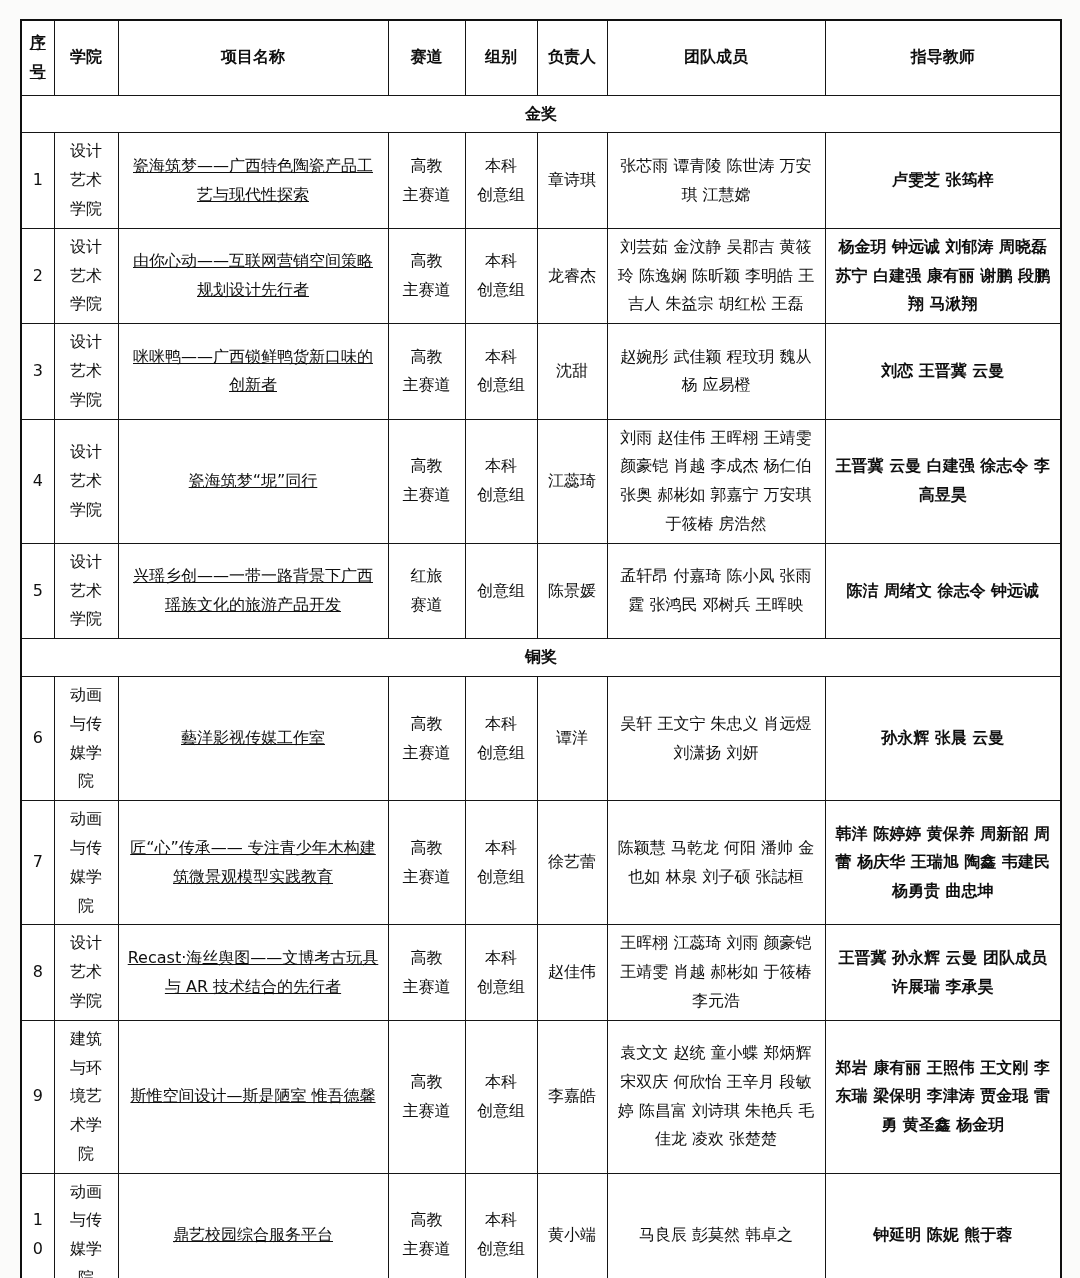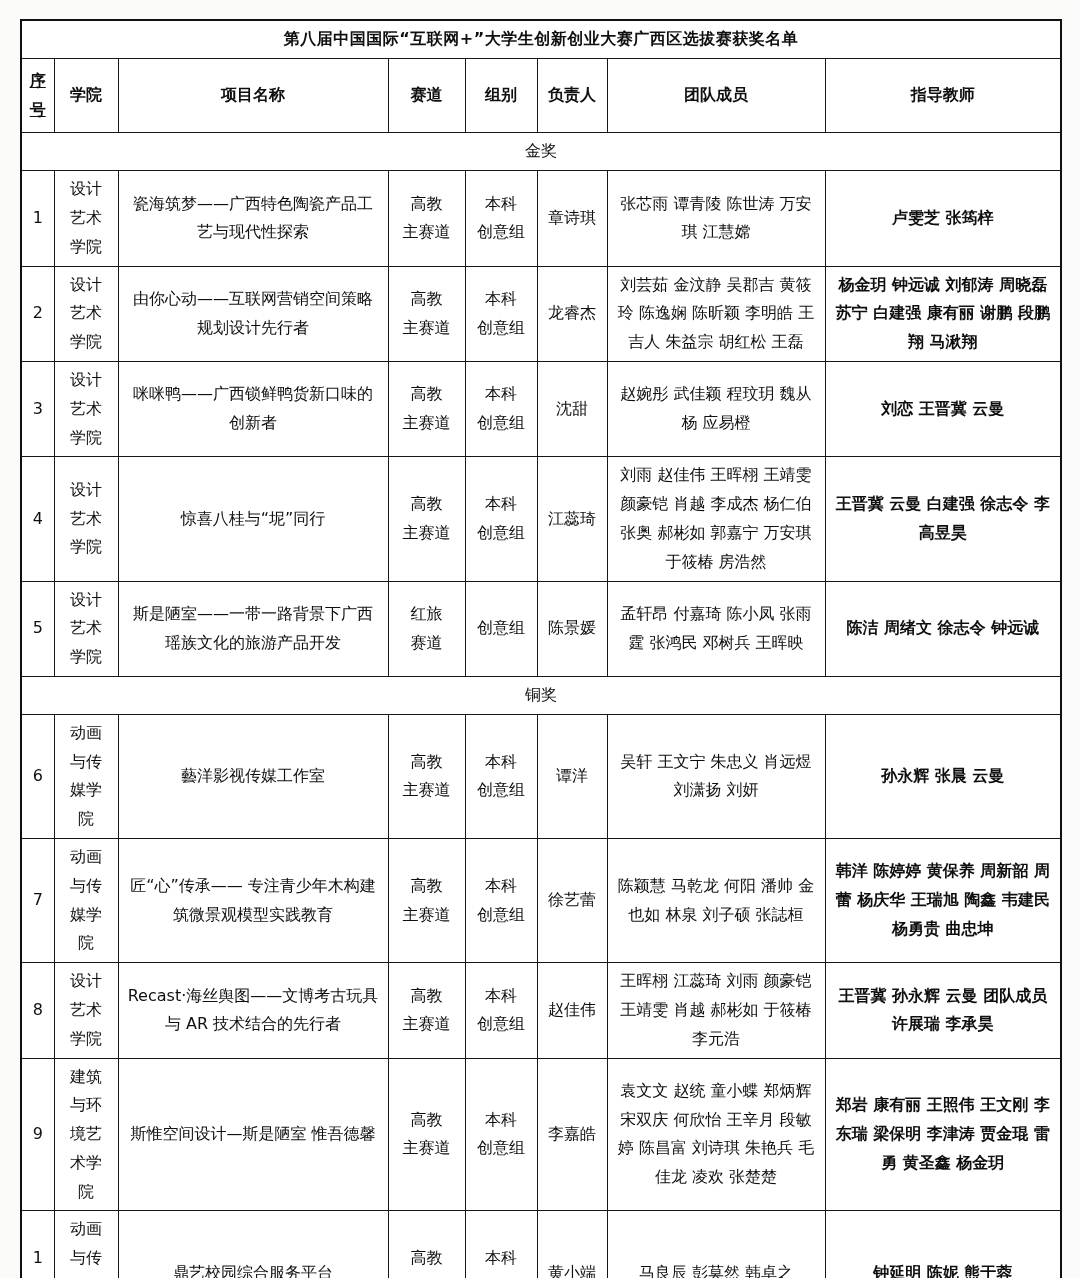--- a/index.html
+++ b/index.html
@@ -40,54 +40,51 @@
     padding: 9px 4px;
     line-height: 1.5;
     letter-spacing: 0.5px;
   }
   tr.header-row th {
     font-weight: bold;
     font-size: 16px;
     padding: 8px 2px;
   }
   td.award {
-    font-weight: normal;
+    font-weight: bold;
     font-size: 16px;
     padding: 2px 4px;
     line-height: 1.7;
   }
   
   td.c-no      { padding: 2px 3px; }
   th.h-no      { padding: 8px 6px; text-decoration: underline; }
   td.c-college { padding: 4px 12px; }
   td.c-track, td.c-group { white-space: pre-line; padding: 4px 4px; }
-  td.c-project { padding: 4px 9px; }
+  td.c-project { padding: 4px 9px; text-decoration: underline; }
   td.c-members { padding: 4px 7px; }
   td.c-advisors{ padding: 4px 9px; font-weight: bold; }
   tr.data-row td { height: 82px; }
 </style>
 </head>
 <body>
 
 <div class="page">
   <table class="awards">
     <colgroup>
       <col style="width:33px">
       <col style="width:64px">
       <col style="width:270px">
       <col style="width:77px">
       <col style="width:72px">
       <col style="width:70px">
       <col style="width:218px">
       <col style="width:236px">
     </colgroup>
     <thead>
-      <tr>
-        <th colspan="8" class="title-cell">第八届中国国际“互联网+”大学生创新创业大赛广西区选拔赛获奖名单</th>
-      </tr>
       <tr class="header-row">
         <th class="h-no">序号</th>
         <th>学院</th>
         <th>项目名称</th>
         <th>赛道</th>
         <th>组别</th>
         <th>负责人</th>
         <th>团队成员</th>
         <th>指导教师</th>
       </tr>
@@ -128,33 +125,33 @@
 主赛道</td>
           <td class="c-group">本科
 创意组</td>
           <td class="c-leader">沈甜</td>
           <td class="c-members">赵婉彤 武佳颖 程玟玥 魏从杨 应易橙</td>
           <td class="c-advisors">刘恋 王晋冀 云曼</td>
         </tr>
         <tr class="data-row">
           <td class="c-no">4</td>
           <td class="c-college">设计艺术学院</td>
-          <td class="c-project">惊喜八桂与“坭”同行</td>
+          <td class="c-project">瓷海筑梦“坭”同行</td>
           <td class="c-track">高教
 主赛道</td>
           <td class="c-group">本科
 创意组</td>
           <td class="c-leader">江蕊琦</td>
           <td class="c-members">刘雨 赵佳伟 王晖栩 王靖雯 颜豪铠 肖越 李成杰 杨仁伯 张奥 郝彬如 郭嘉宁 万安琪 于筱椿 房浩然</td>
           <td class="c-advisors">王晋冀 云曼 白建强 徐志令 李高昱昊</td>
         </tr>
         <tr class="data-row">
           <td class="c-no">5</td>
           <td class="c-college">设计艺术学院</td>
-          <td class="c-project">斯是陋室——一带一路背景下广西瑶族文化的旅游产品开发</td>
+          <td class="c-project">兴瑶乡创——一带一路背景下广西瑶族文化的旅游产品开发</td>
           <td class="c-track">红旅
 赛道</td>
           <td class="c-group">创意组</td>
           <td class="c-leader">陈景媛</td>
           <td class="c-members">孟轩昂 付嘉琦 陈小凤 张雨霆 张鸿民 邓树兵 王晖映</td>
           <td class="c-advisors">陈洁 周绪文 徐志令 钟远诚</td>
         </tr>
         <tr>
           <td colspan="8" class="award">铜奖</td>
         </tr>

